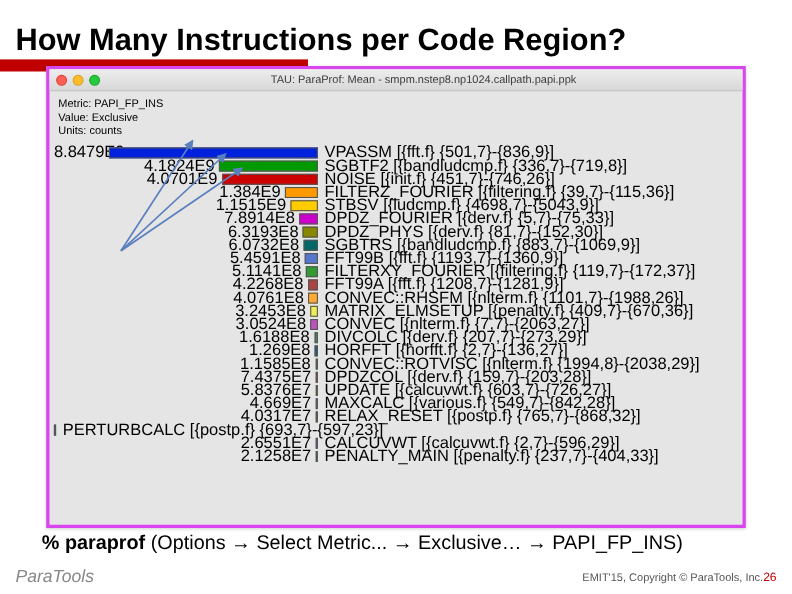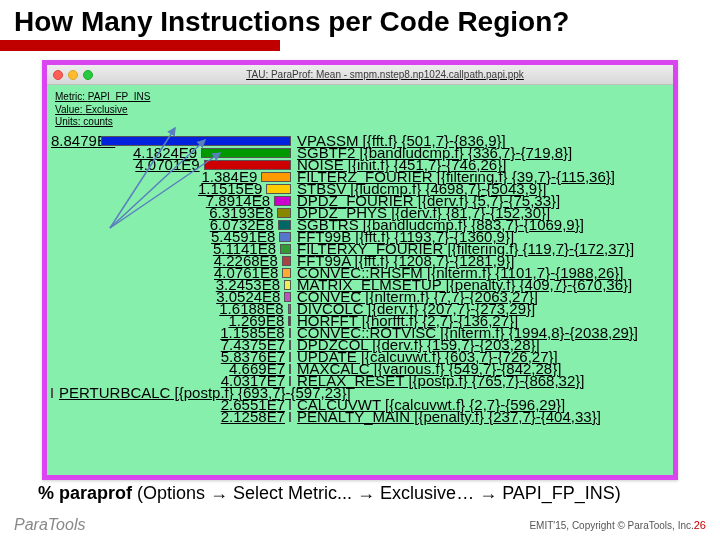--- a/index.html
+++ b/index.html
@@ -8,38 +8,37 @@
     height: 540px;
     background: #fff;
     font-family: Arial, Helvetica, sans-serif;
     overflow: hidden;
     position: relative;
   }
   .slide-title {
     font-size: 28px;
     font-weight: bold;
     color: #000;
-    padding: 6px 14px 2px 14px;
+    padding: 20px 14px 2px 14px;
   }
   .red-underline {
     height: 11px;
     background: #c00000;
     width: 280px;
     margin-left: 0;
   }
   .app-window {
     position: absolute;
     top: 60px;
     left: 42px;
     width: 636px;
     height: 420px;
-    background: #86efac;
-    border: 5px solid #d946ef;
+    background: #e5e5e5;
+    border: 3px solid #d946ef;
     box-shadow: 0 1px 3px rgba(0,0,0,0.2);
-    text-decoration: underline;
   }
   .titlebar {
     height: 20px;
     background: linear-gradient(#ededed,#d8d8d8);
     border-bottom: 1px solid #bfbfbf;
     display: flex;
     align-items: center;
     padding: 0 6px;
     font-size: 10px;
     color: #444;

